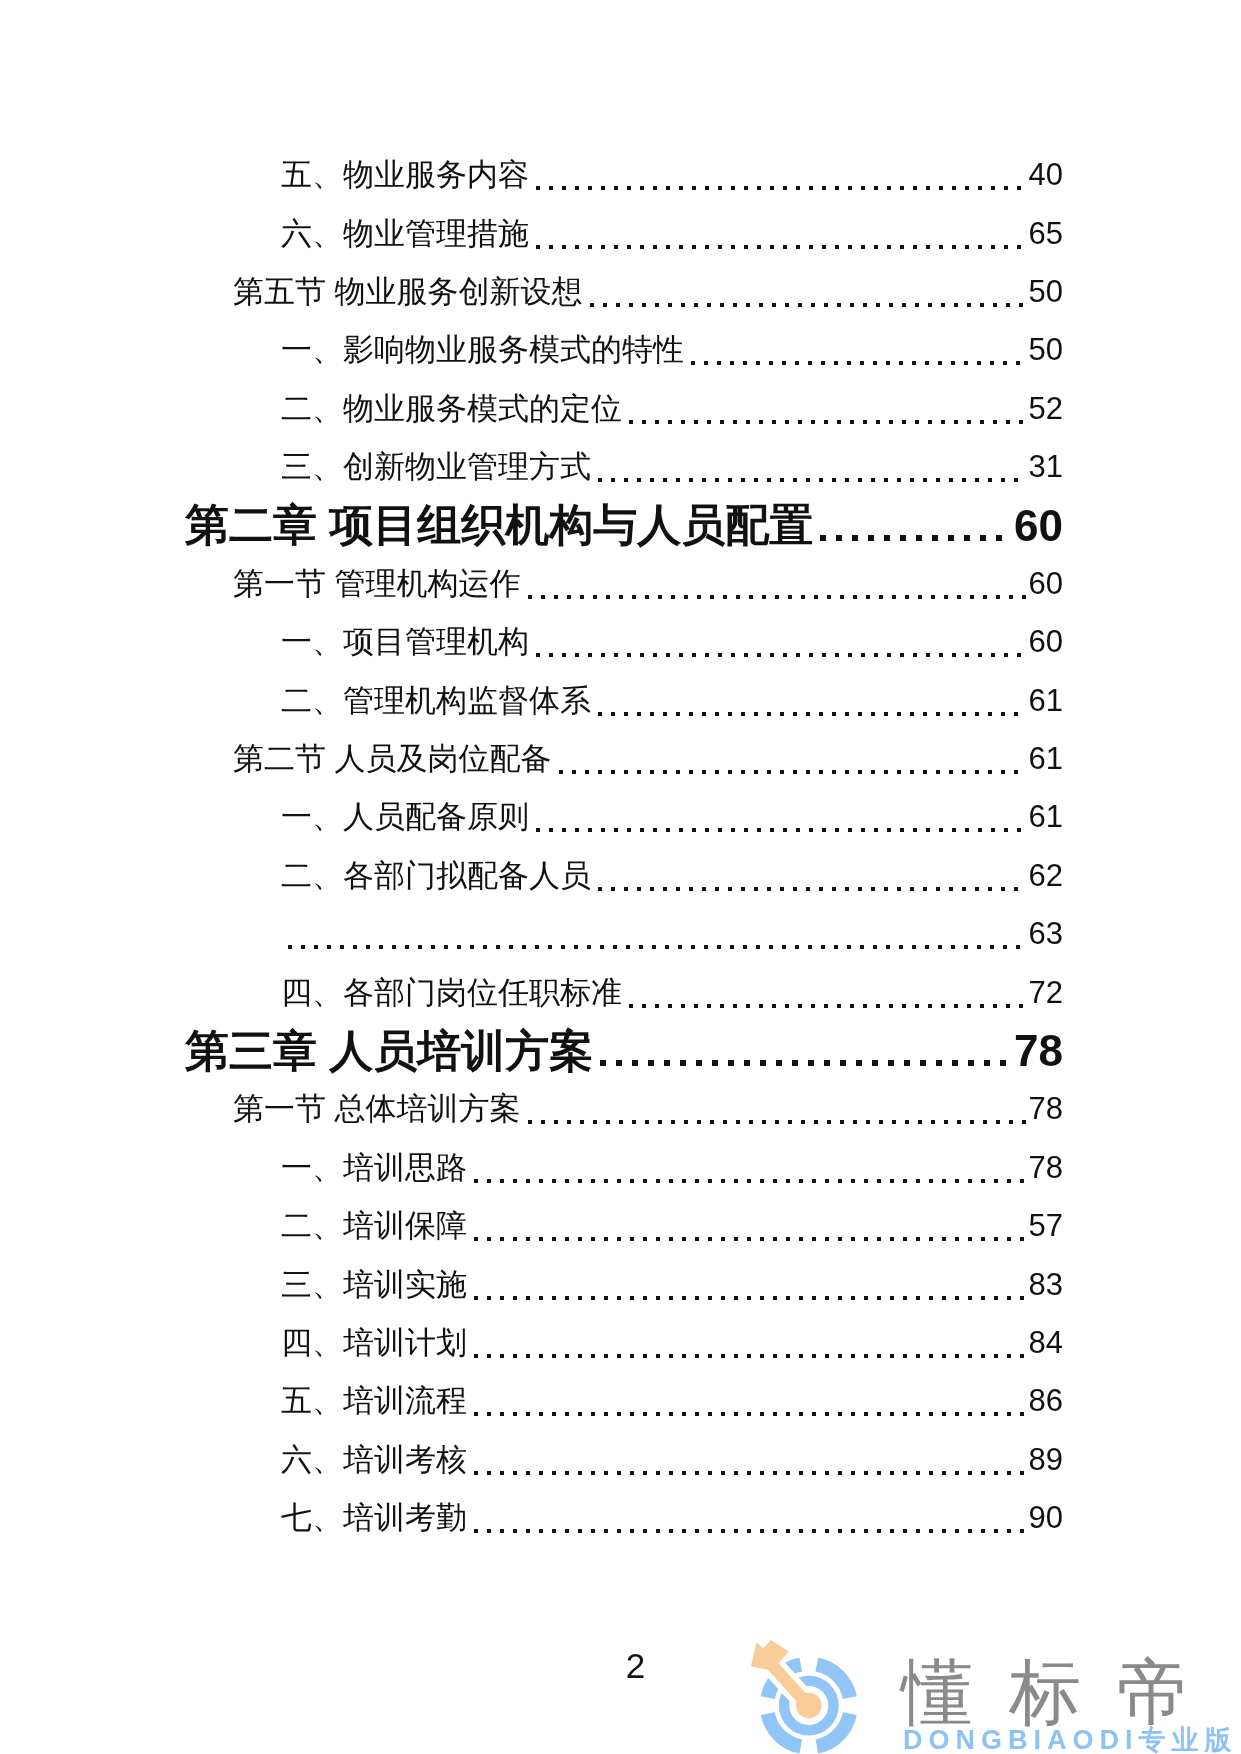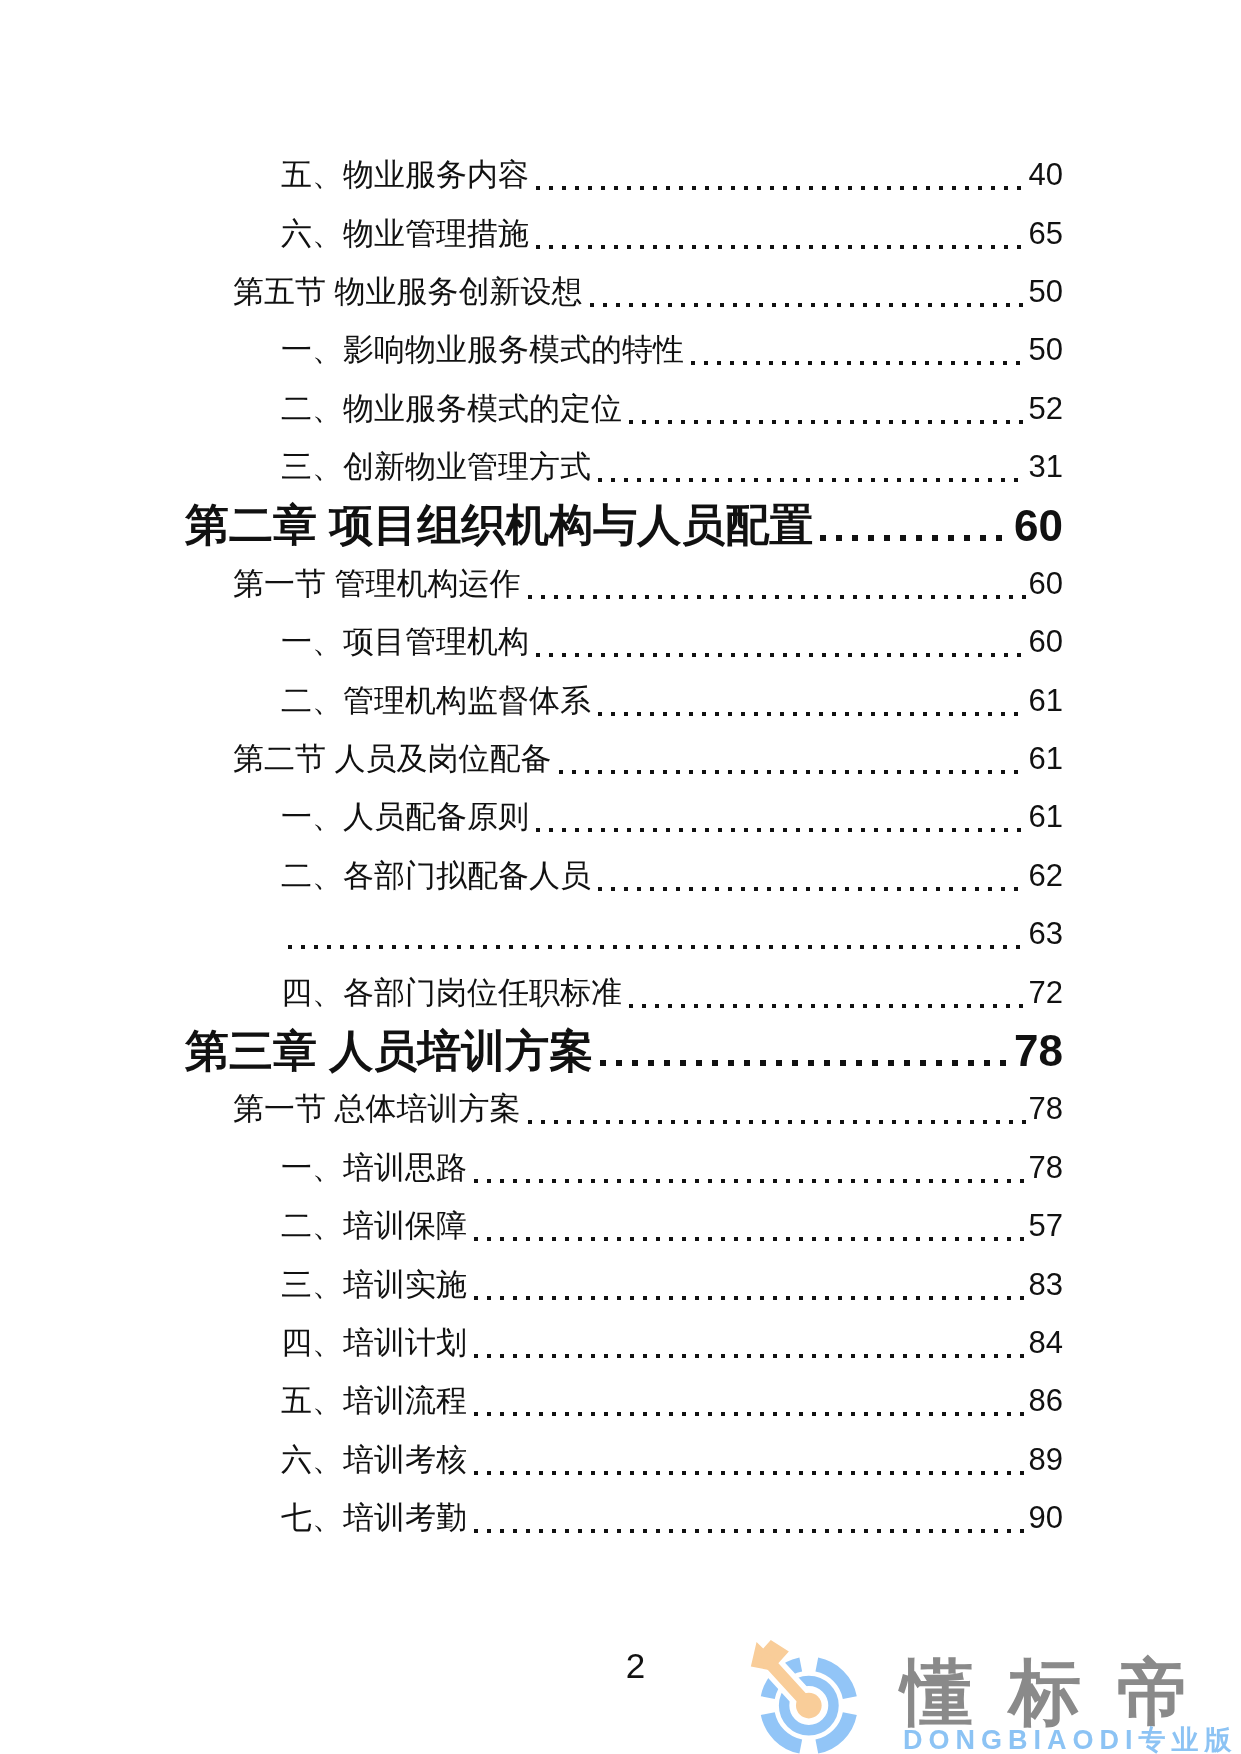--- a/index.html
+++ b/index.html
@@ -35,21 +35,21 @@
   .footer-page {
     position:absolute; top:1646px; left:0; width:100%;
     text-align:center; padding-left:30px;
     font-size:35px; color:#111;
   }
 
   
   .wm-icon { position:absolute; left:748px; top:1634px; width:114px; height:126px; }
   .wm-brand {
     position:absolute; left:901px; top:1645px;
-    font-size:72px; font-weight:bold; letter-spacing:36px; white-space:nowrap;
+    font-size:72px; font-weight:normal; letter-spacing:36px; white-space:nowrap;
     color:var(--wm-gray,#8A8A8A);
   }
   .wm-caption {
     position:absolute; left:903px; top:1722px;
     font-size:27px; font-weight:bold; letter-spacing:6px; white-space:nowrap;
     color:var(--wm-caption_blue,#8CC3F4);
   }
   .wm-blue   { stroke:var(--wm-blue,#92C5F7); }
   .wm-orange { stroke:var(--wm-orange,#F9CD99); }
   .wm-orange-fill { fill:var(--wm-orange,#F9CD99); }

